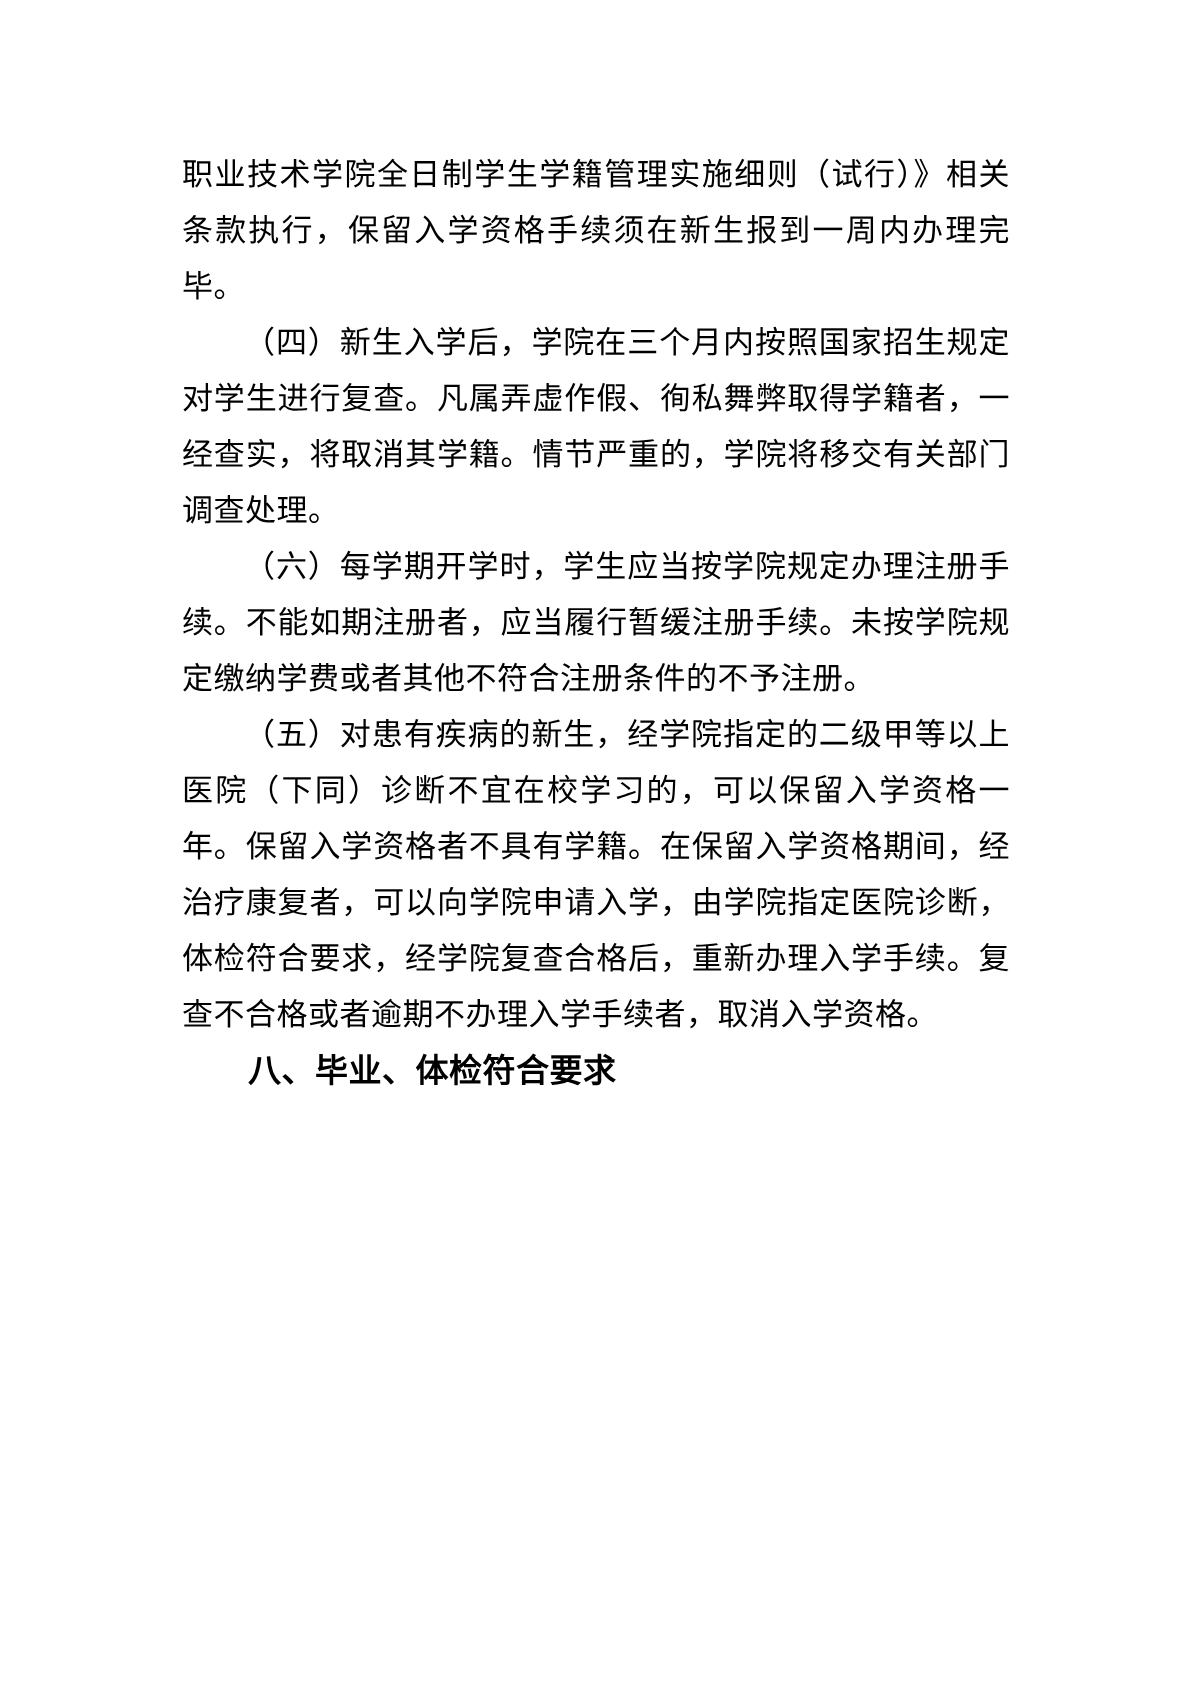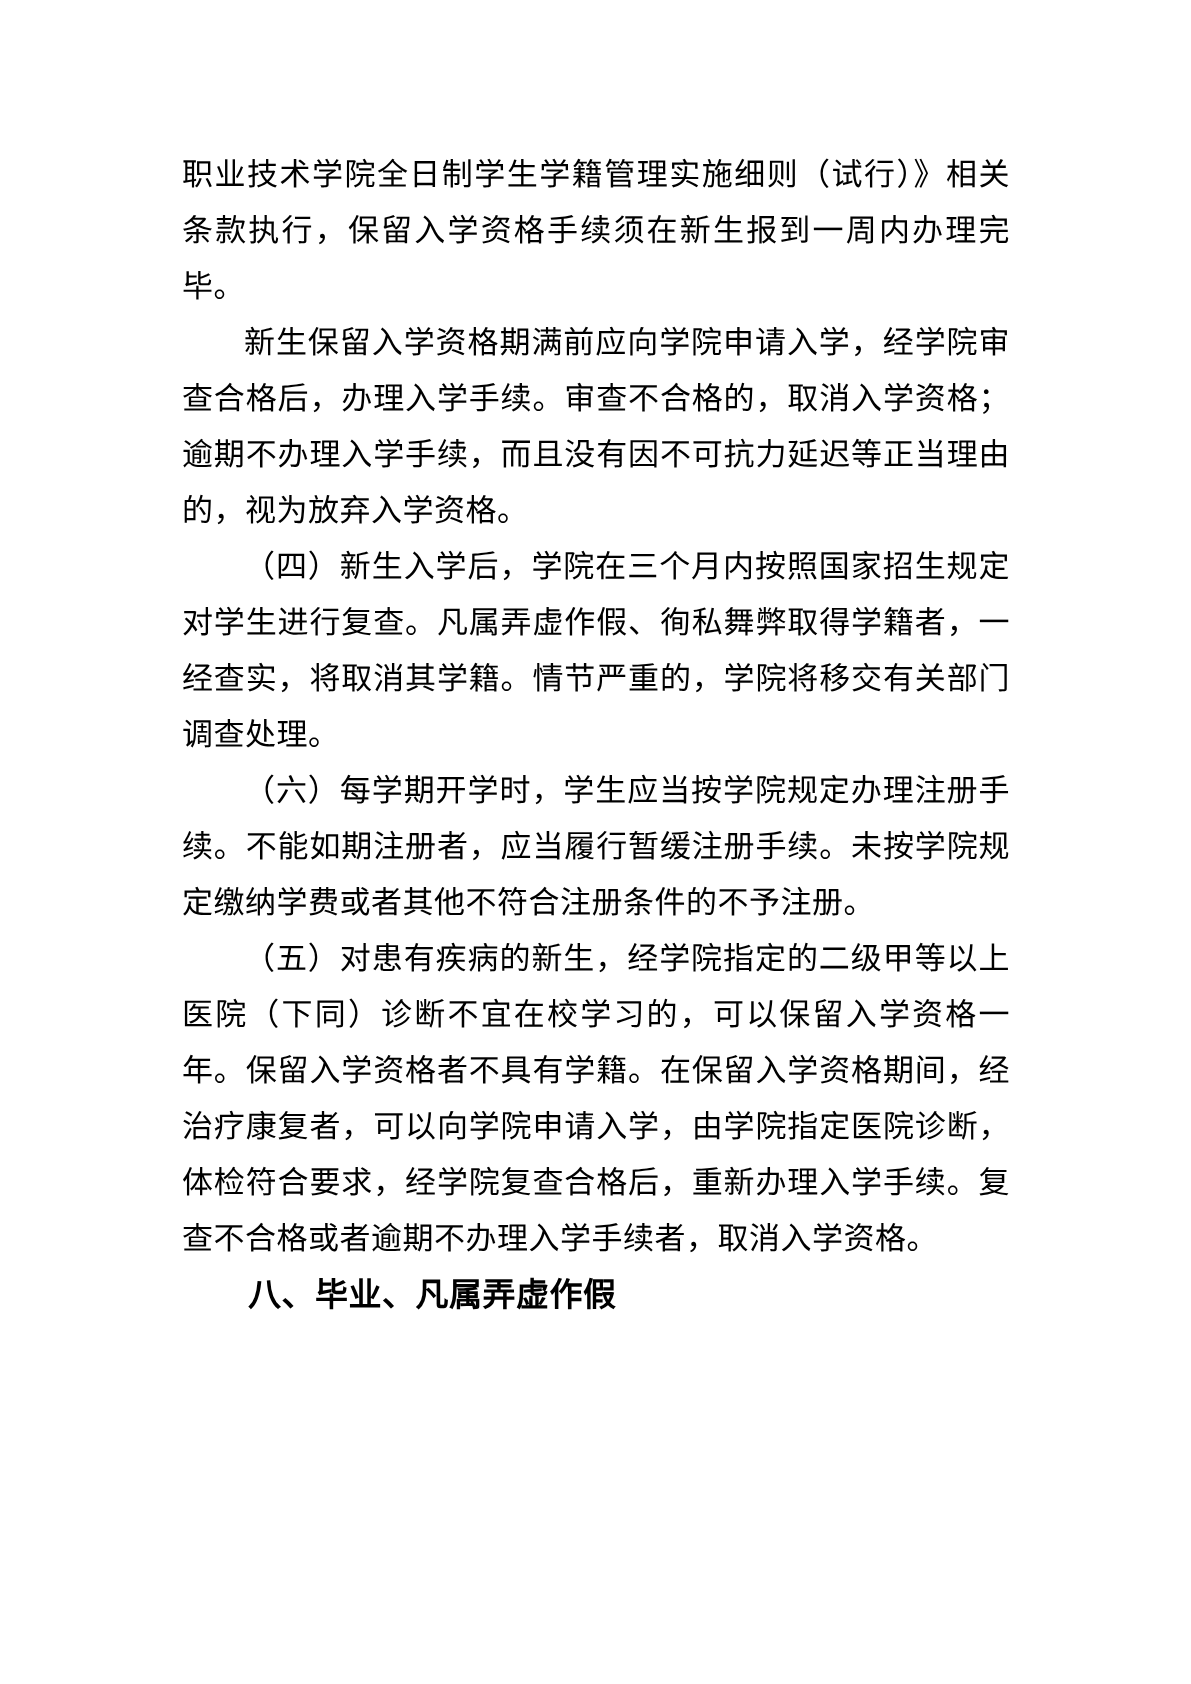--- a/index.html
+++ b/index.html
@@ -53,19 +53,18 @@
     font-family: "Liberation Sans", "DejaVu Sans", sans-serif;
     text-align: left;
   }
 </style>
 </head>
 <body>
 
 <div class="page">
   <div class="content">
     <p class="body-para no-indent">职业技术学院全日制学生学籍管理实施细则（试行）》相关条款执行，保留入学资格手续须在新生报到一周内办理完毕。</p>
-    <p class="body-para">新生保留入学资格期满前应向学院申请入学，经学院审查合格后，办理入学手续。审查不合格的，取消入学资格；逾期不办理入学手续，而且没有因不可抗力延迟等正当理由的，视为放弃入学资格。</p>
     <p class="body-para">（四）新生入学后，学院在三个月内按照国家招生规定对学生进行复查。凡属弄虚作假、徇私舞弊取得学籍者，一经查实，将取消其学籍。情节严重的，学院将移交有关部门调查处理。</p>
     <p class="body-para">（六）每学期开学时，学生应当按学院规定办理注册手续。不能如期注册者，应当履行暂缓注册手续。未按学院规定缴纳学费或者其他不符合注册条件的不予注册。</p>
     <p class="body-para">（五）对患有疾病的新生，经学院指定的二级甲等以上医院（下同）诊断不宜在校学习的，可以保留入学资格一年。保留入学资格者不具有学籍。在保留入学资格期间，经治疗康复者，可以向学院申请入学，由学院指定医院诊断，体检符合要求，经学院复查合格后，重新办理入学手续。复查不合格或者逾期不办理入学手续者，取消入学资格。</p>
-    <h2 class="section-heading">八、毕业、凡属弄虚作假</h2>
+    <h2 class="section-heading">八、毕业、体检符合要求</h2>
   </div>
 </div>
 
 </body></html>

